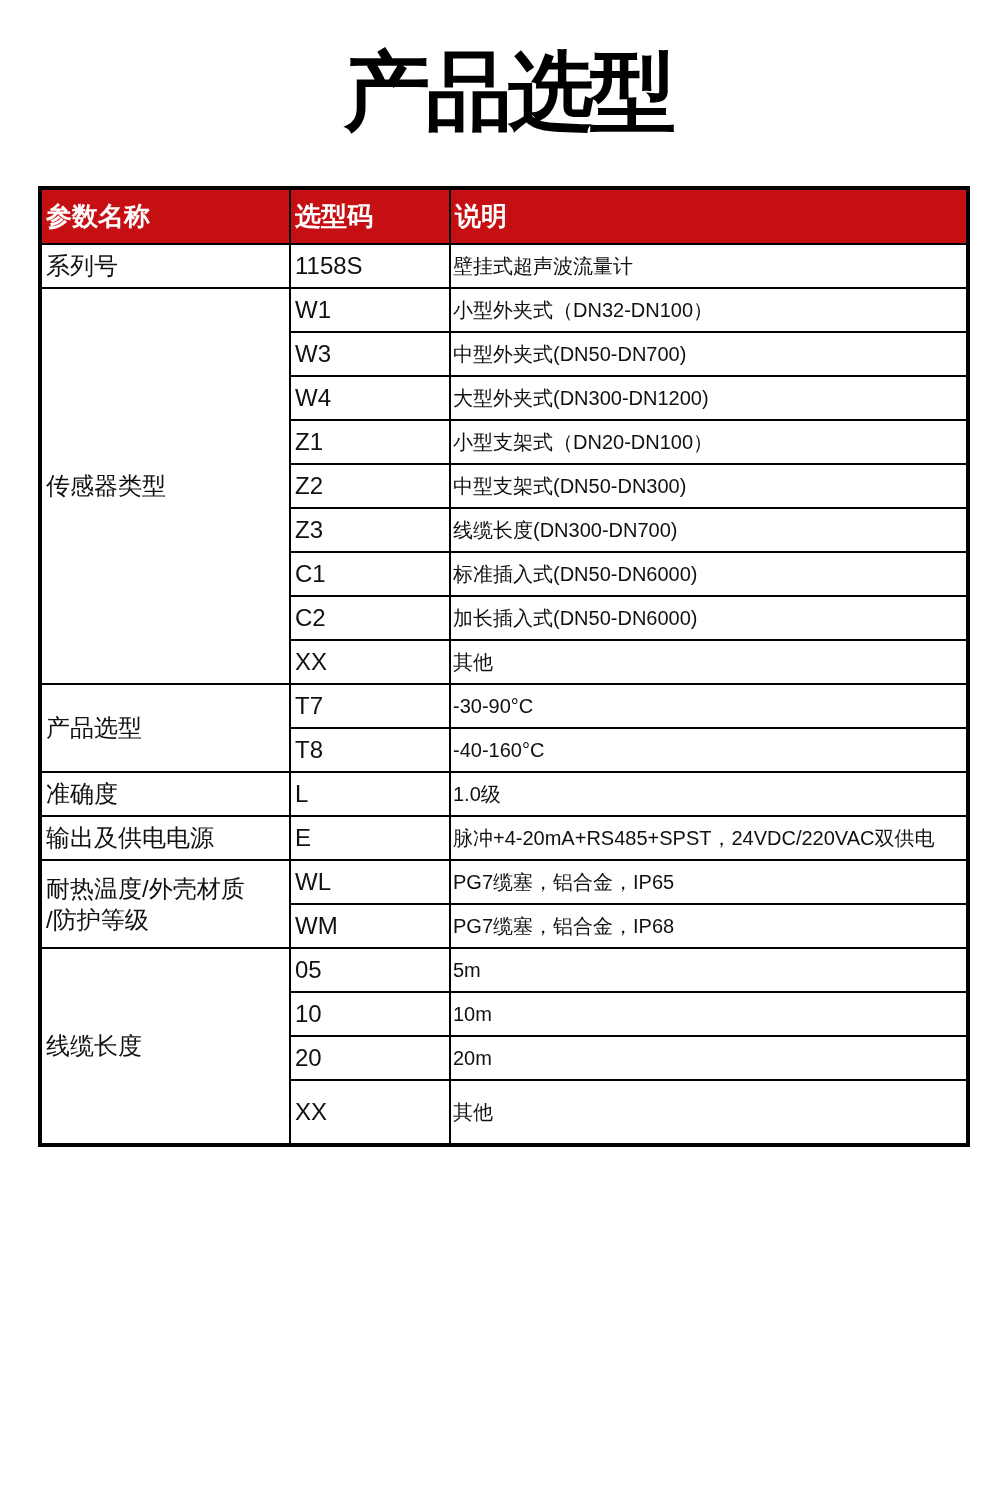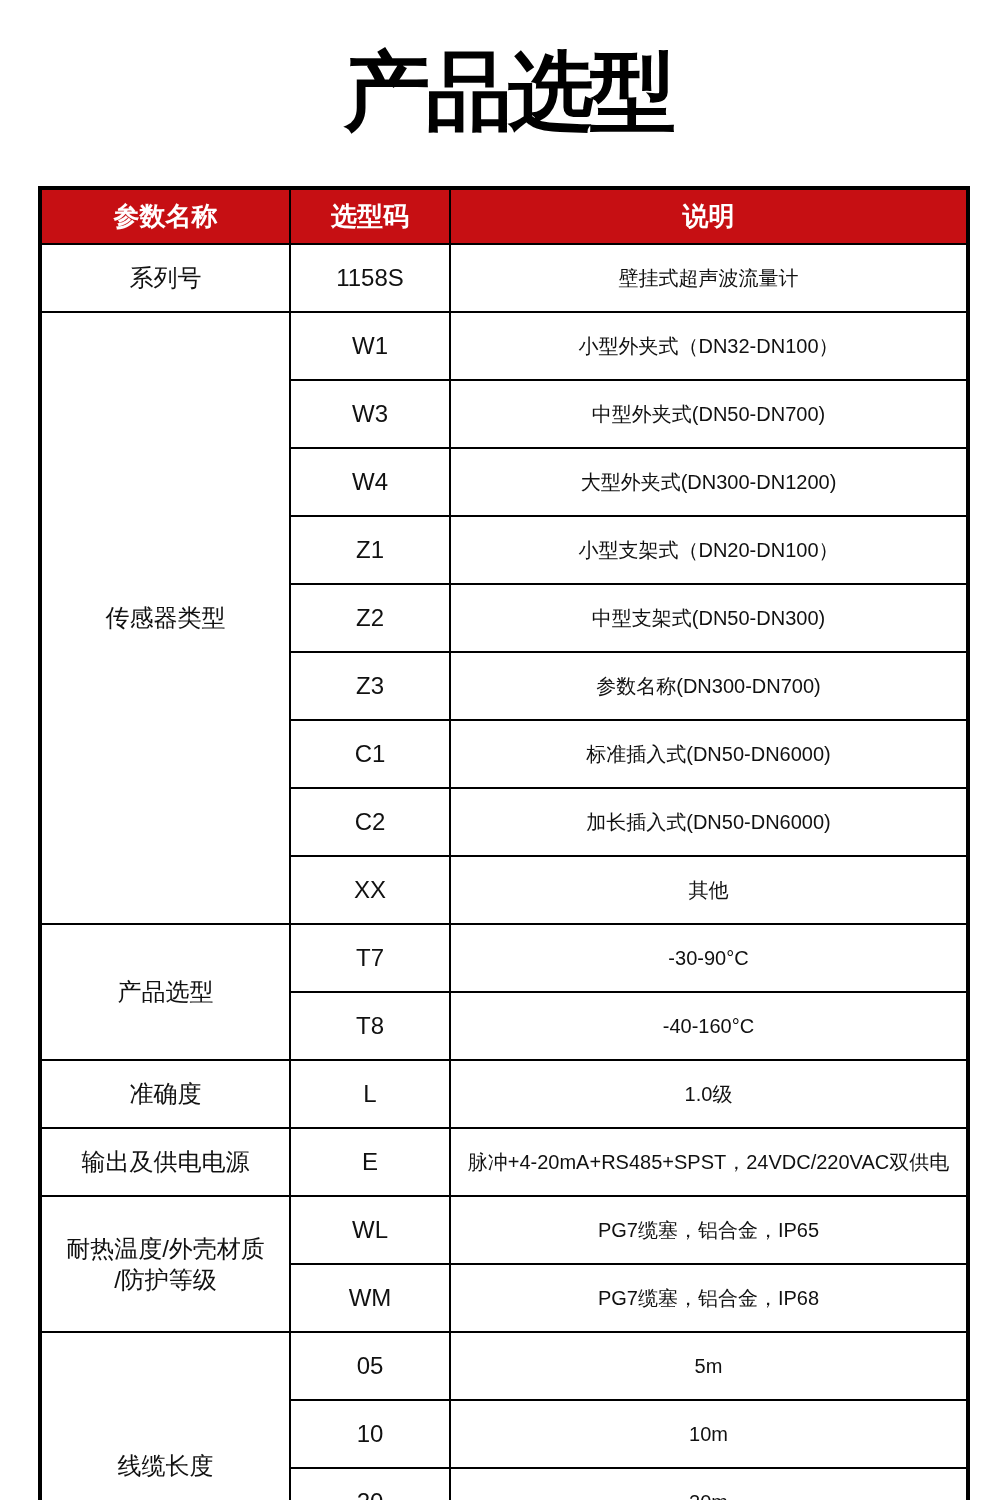--- a/index.html
+++ b/index.html
@@ -40,33 +40,33 @@
     border-collapse: collapse;
     table-layout: fixed;
     width: 928px;
     border: 4px solid var(--border-color);
   }
   col.col-param { width: 250px; }
   col.col-code  { width: 160px; }
   col.col-desc  { width: 518px; }
   th, td {
     border: 2px solid var(--border-color);
-    text-align: center;
+    text-align: left;
     vertical-align: middle;
     padding: 0 4px;
   }
   thead th {
     background: var(--header-bg);
     color: var(--header-text);
     font-size: 26px;
     font-weight: 700;
     height: 56px;
   }
   tbody td {
-    height: 68px;
+    height: 44px;
     font-size: 24px;
     font-weight: 400;
   }
   tbody tr:last-child td { height: 65px; }
   td.param-cell {
     white-space: pre-line;
     line-height: 1.3;
   }
   td.desc-cell {
     white-space: nowrap;
@@ -115,21 +115,21 @@
         <tr>
           <td class="code-cell">Z1</td>
           <td class="desc-cell">小型支架式（DN20-DN100）</td>
         </tr>
         <tr>
           <td class="code-cell">Z2</td>
           <td class="desc-cell">中型支架式(DN50-DN300)</td>
         </tr>
         <tr>
           <td class="code-cell">Z3</td>
-          <td class="desc-cell">参数名称(DN300-DN700)</td>
+          <td class="desc-cell">线缆长度(DN300-DN700)</td>
         </tr>
         <tr>
           <td class="code-cell">C1</td>
           <td class="desc-cell">标准插入式(DN50-DN6000)</td>
         </tr>
         <tr>
           <td class="code-cell">C2</td>
           <td class="desc-cell">加长插入式(DN50-DN6000)</td>
         </tr>
         <tr>

